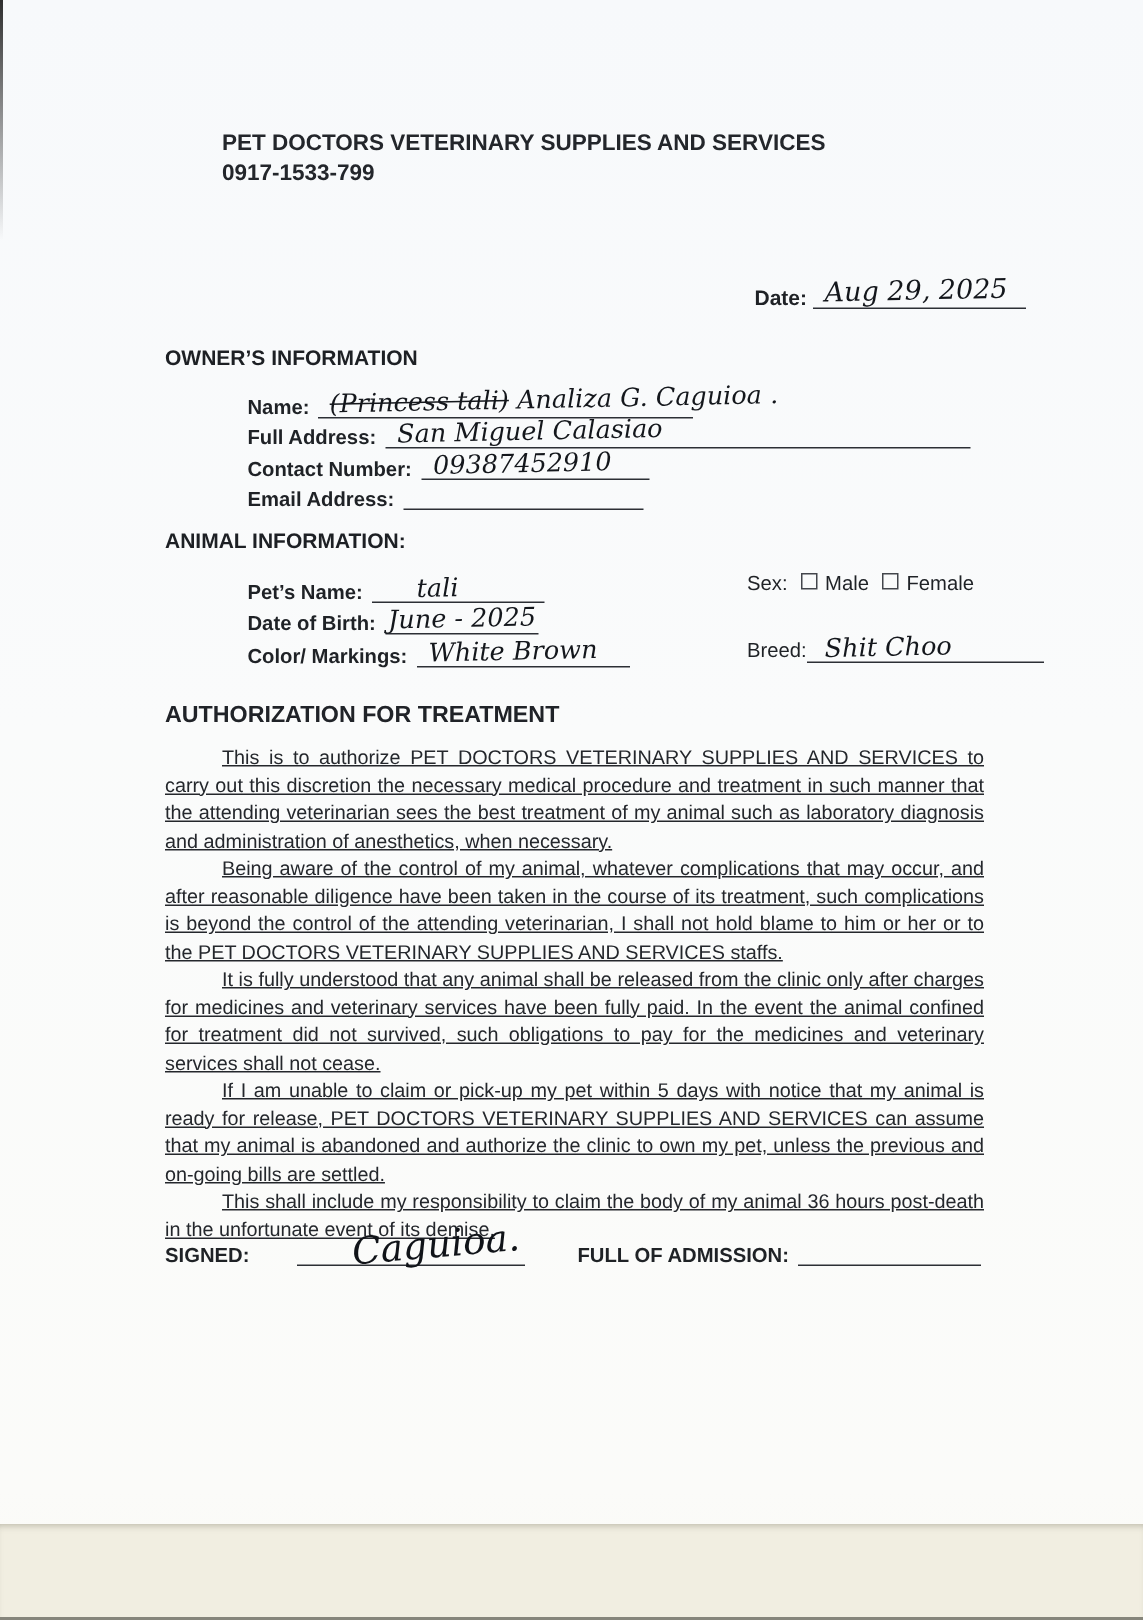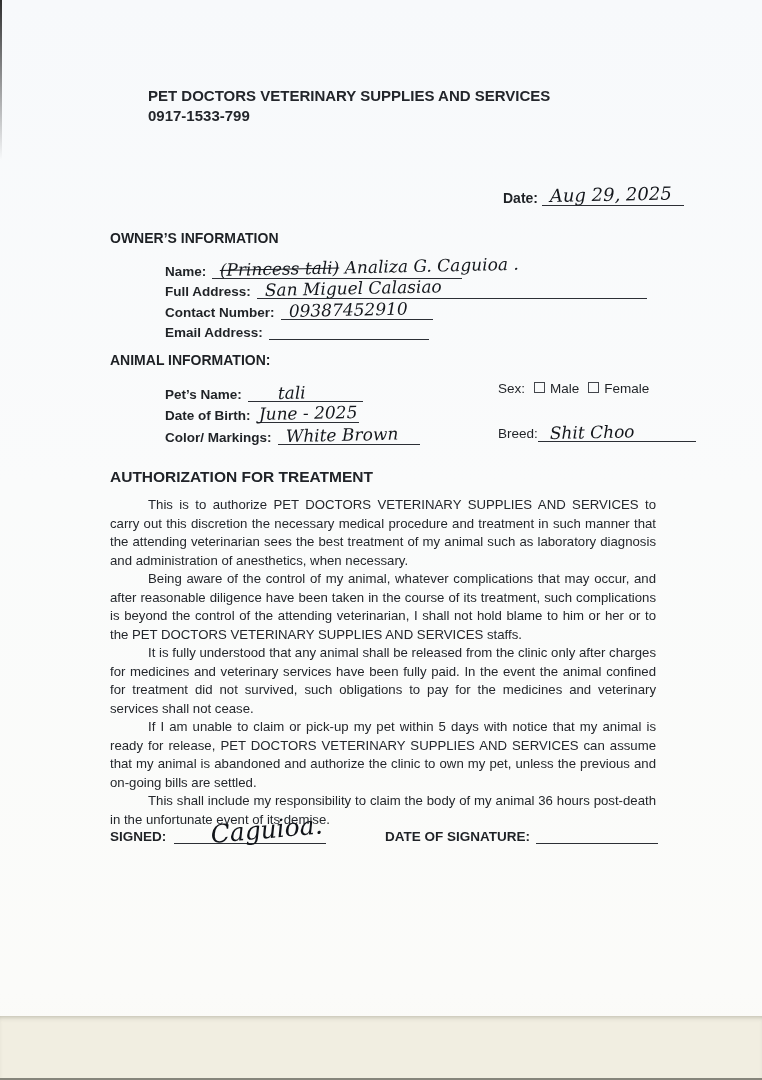--- a/index.html
+++ b/index.html
@@ -43,25 +43,25 @@
   .sex-row, .breed-row { position:absolute; left:297px; display:flex; align-items:center;
     font-size:13.5px;margin-left:36px; }
   .sex-row { top:1px; }
   .breed-row { top:44px; }
   .cb { display:inline-block; width:9px; height:9px; border:1.4px solid #43464c;
     margin:0 5px 3px 9px; background:transparent; }
 
   .auth-title { position:absolute; top:468px; left:110px; width:634px; text-align:left;
     font-weight:700; font-size:15.5px; color:#202328; }
   .body-text { position:absolute; top:496px; left:110px; width:546px;
-    font-size:13.2px; line-height:18.5px; text-align:justify; color:#24272c; }
+    font-size:13.2px; line-height:18.5px; text-align:justify; color:#24272c;text-decoration:underline; }
   .body-text p { margin:0; text-indent:38px; }
 
   .footer { position:absolute; top:826px; left:110px; width:560px; font-size:13.5px; }
-  .signed-row { display:flex; align-items:flex-end; }
+  .signed-row { display:flex; align-items:flex-end;gap:24px; }
   .signed-row .lbl { font-weight:700; margin-right:8px; }
   .signed-row .fill { width:152px; }
   .signature { position:absolute; left:38px; bottom:-6px;
     font-family:"DejaVu Serif", serif; font-style:italic; font-size:25px; color:#101318;
     white-space:nowrap; transform:rotate(-5deg); transform-origin:left bottom; }
   .signed-caption { font-weight:700; margin:3px 0 0 42px; font-size:13.5px; }
   .admission { position:absolute; left:275px; top:0; display:flex; align-items:flex-end; }
   .admission .lbl { font-weight:700; margin-right:6px; white-space:nowrap; }
   .admission .fill { width:122px; }
 </style>
@@ -162,21 +162,21 @@
   </div>
 
   <div class="footer">
     <div class="signed-row">
       <span class="lbl">SIGNED:</span>
       <span class="fill">
         <span class="signature">Caguioa.</span>
       </span>
     </div>
     <div class="admission">
-      <span class="lbl">DATE OF SIGNATURE:</span>
+      <span class="lbl">FULL OF ADMISSION:</span>
       <span class="fill">
         <span class="hand"></span>
       </span>
     </div>
   </div>
 
   <div class="bottom-strip"></div>
   <div class="bottom-edge"></div>
 </div>
 

